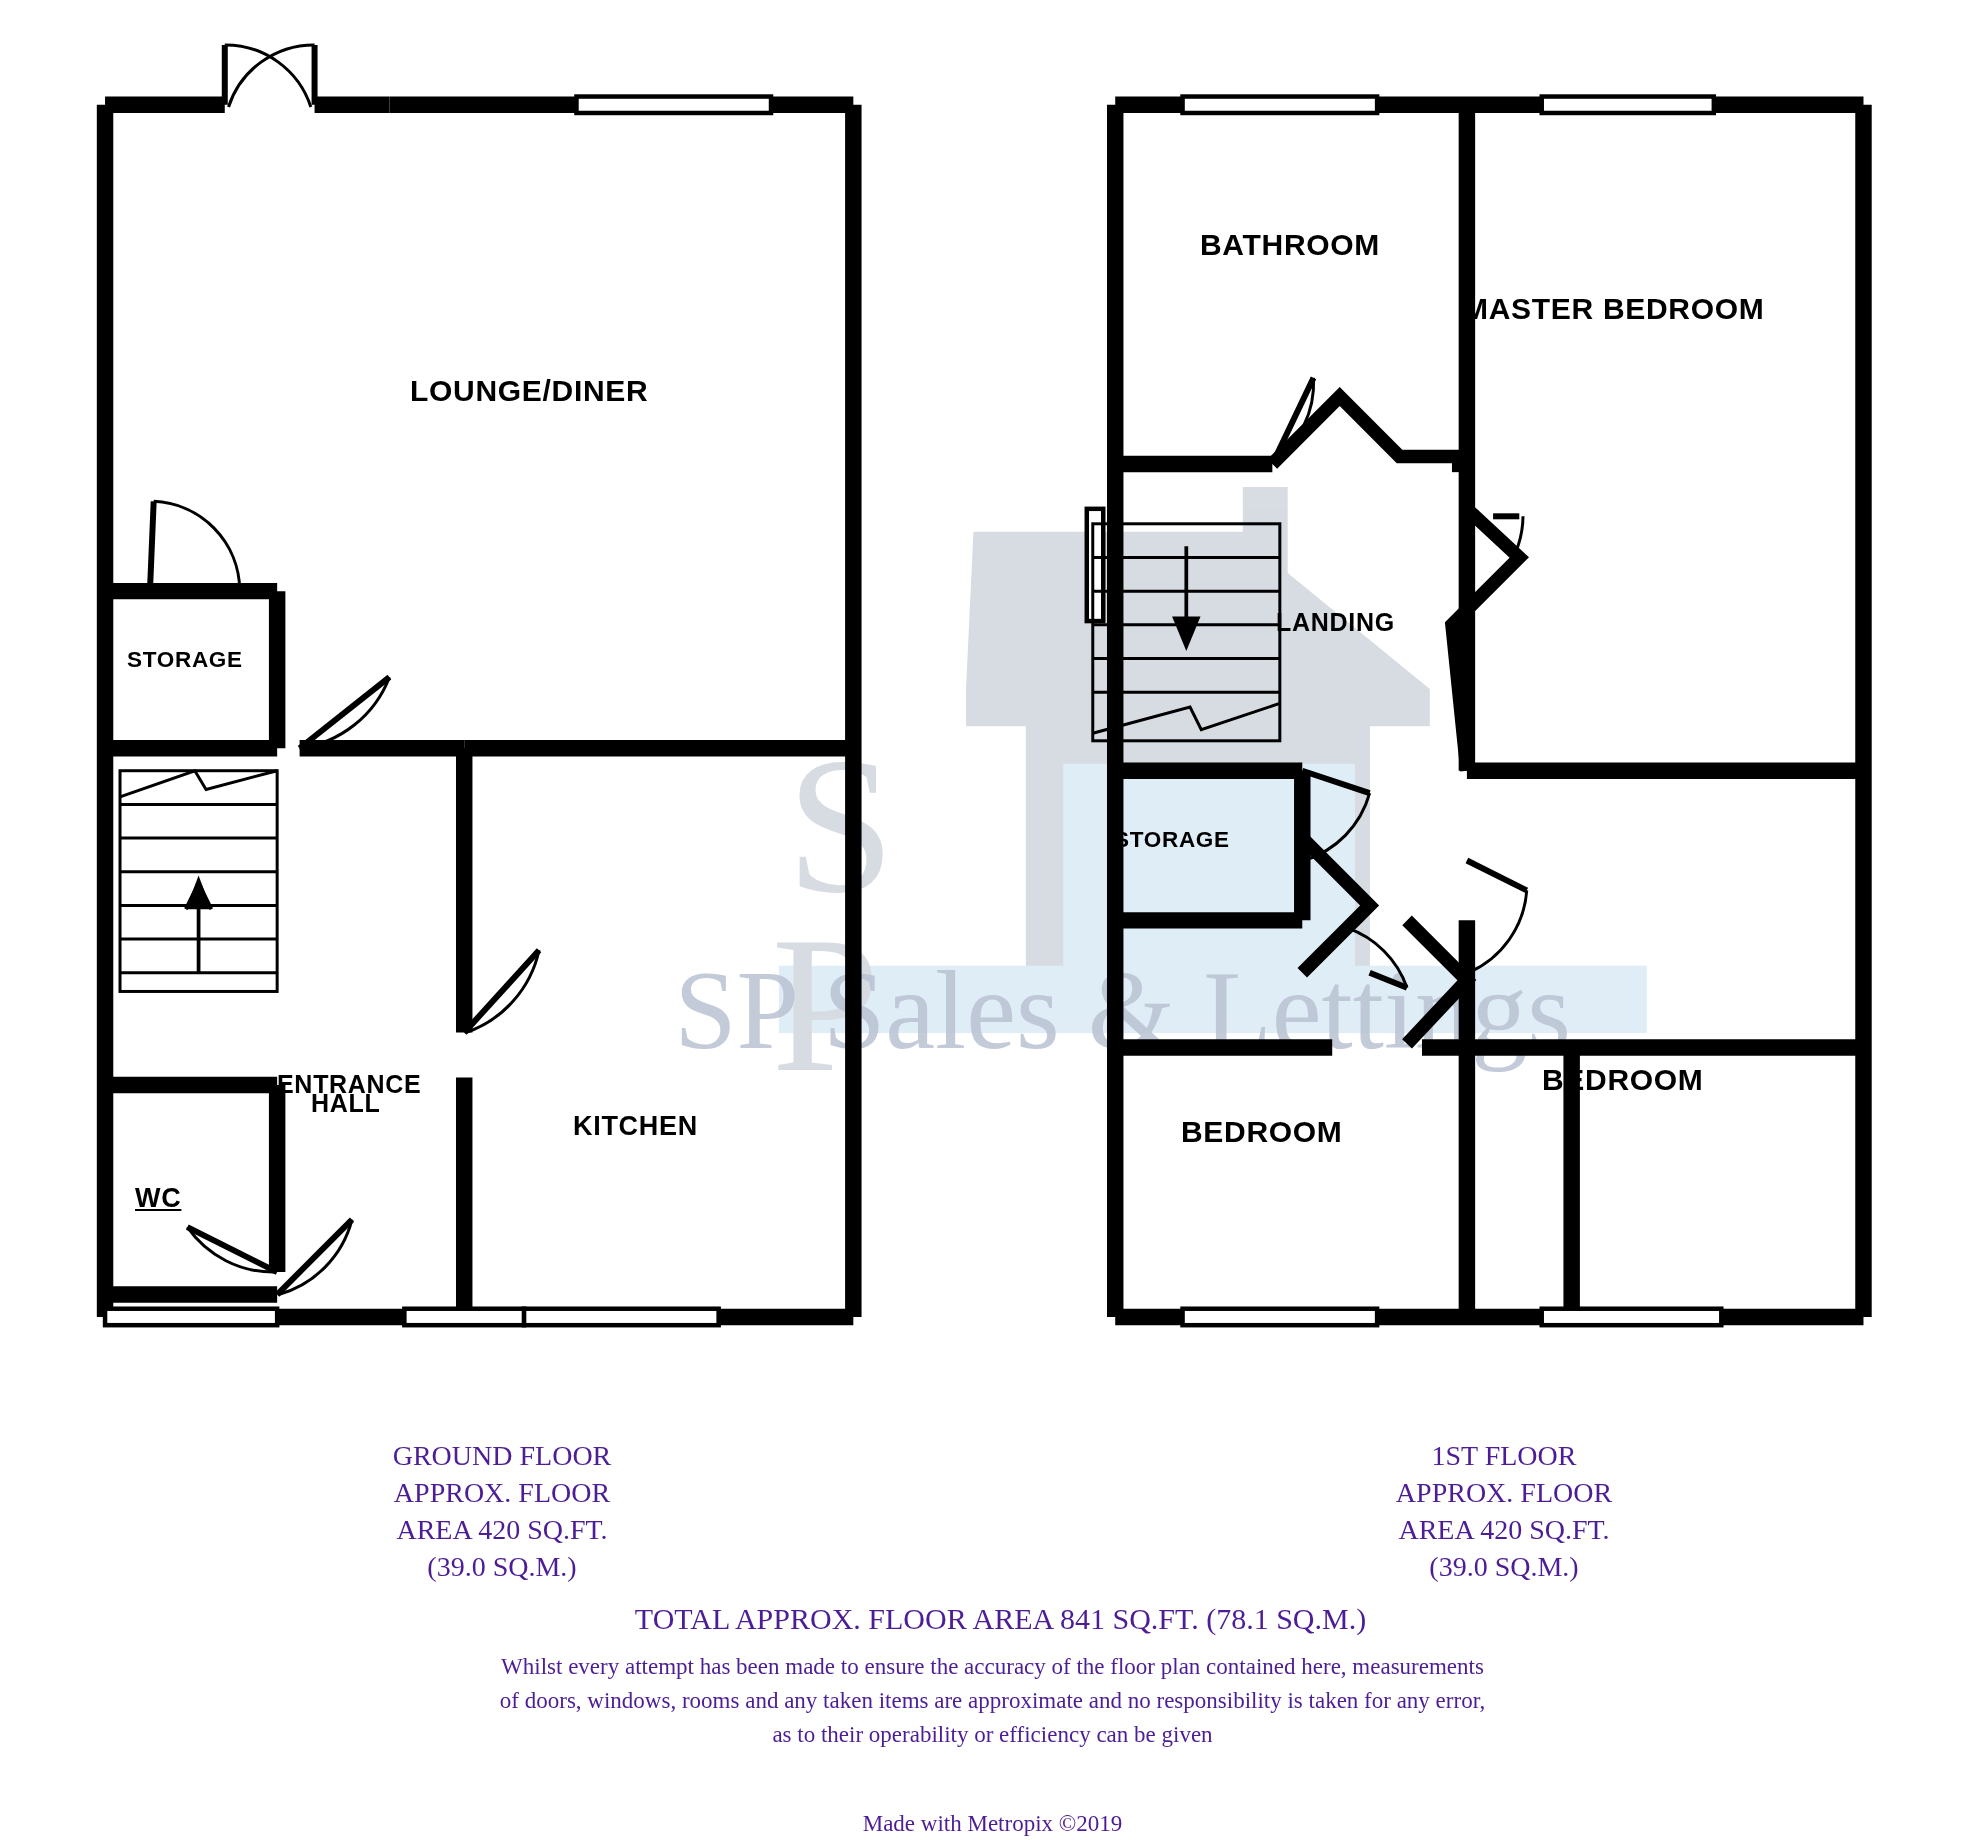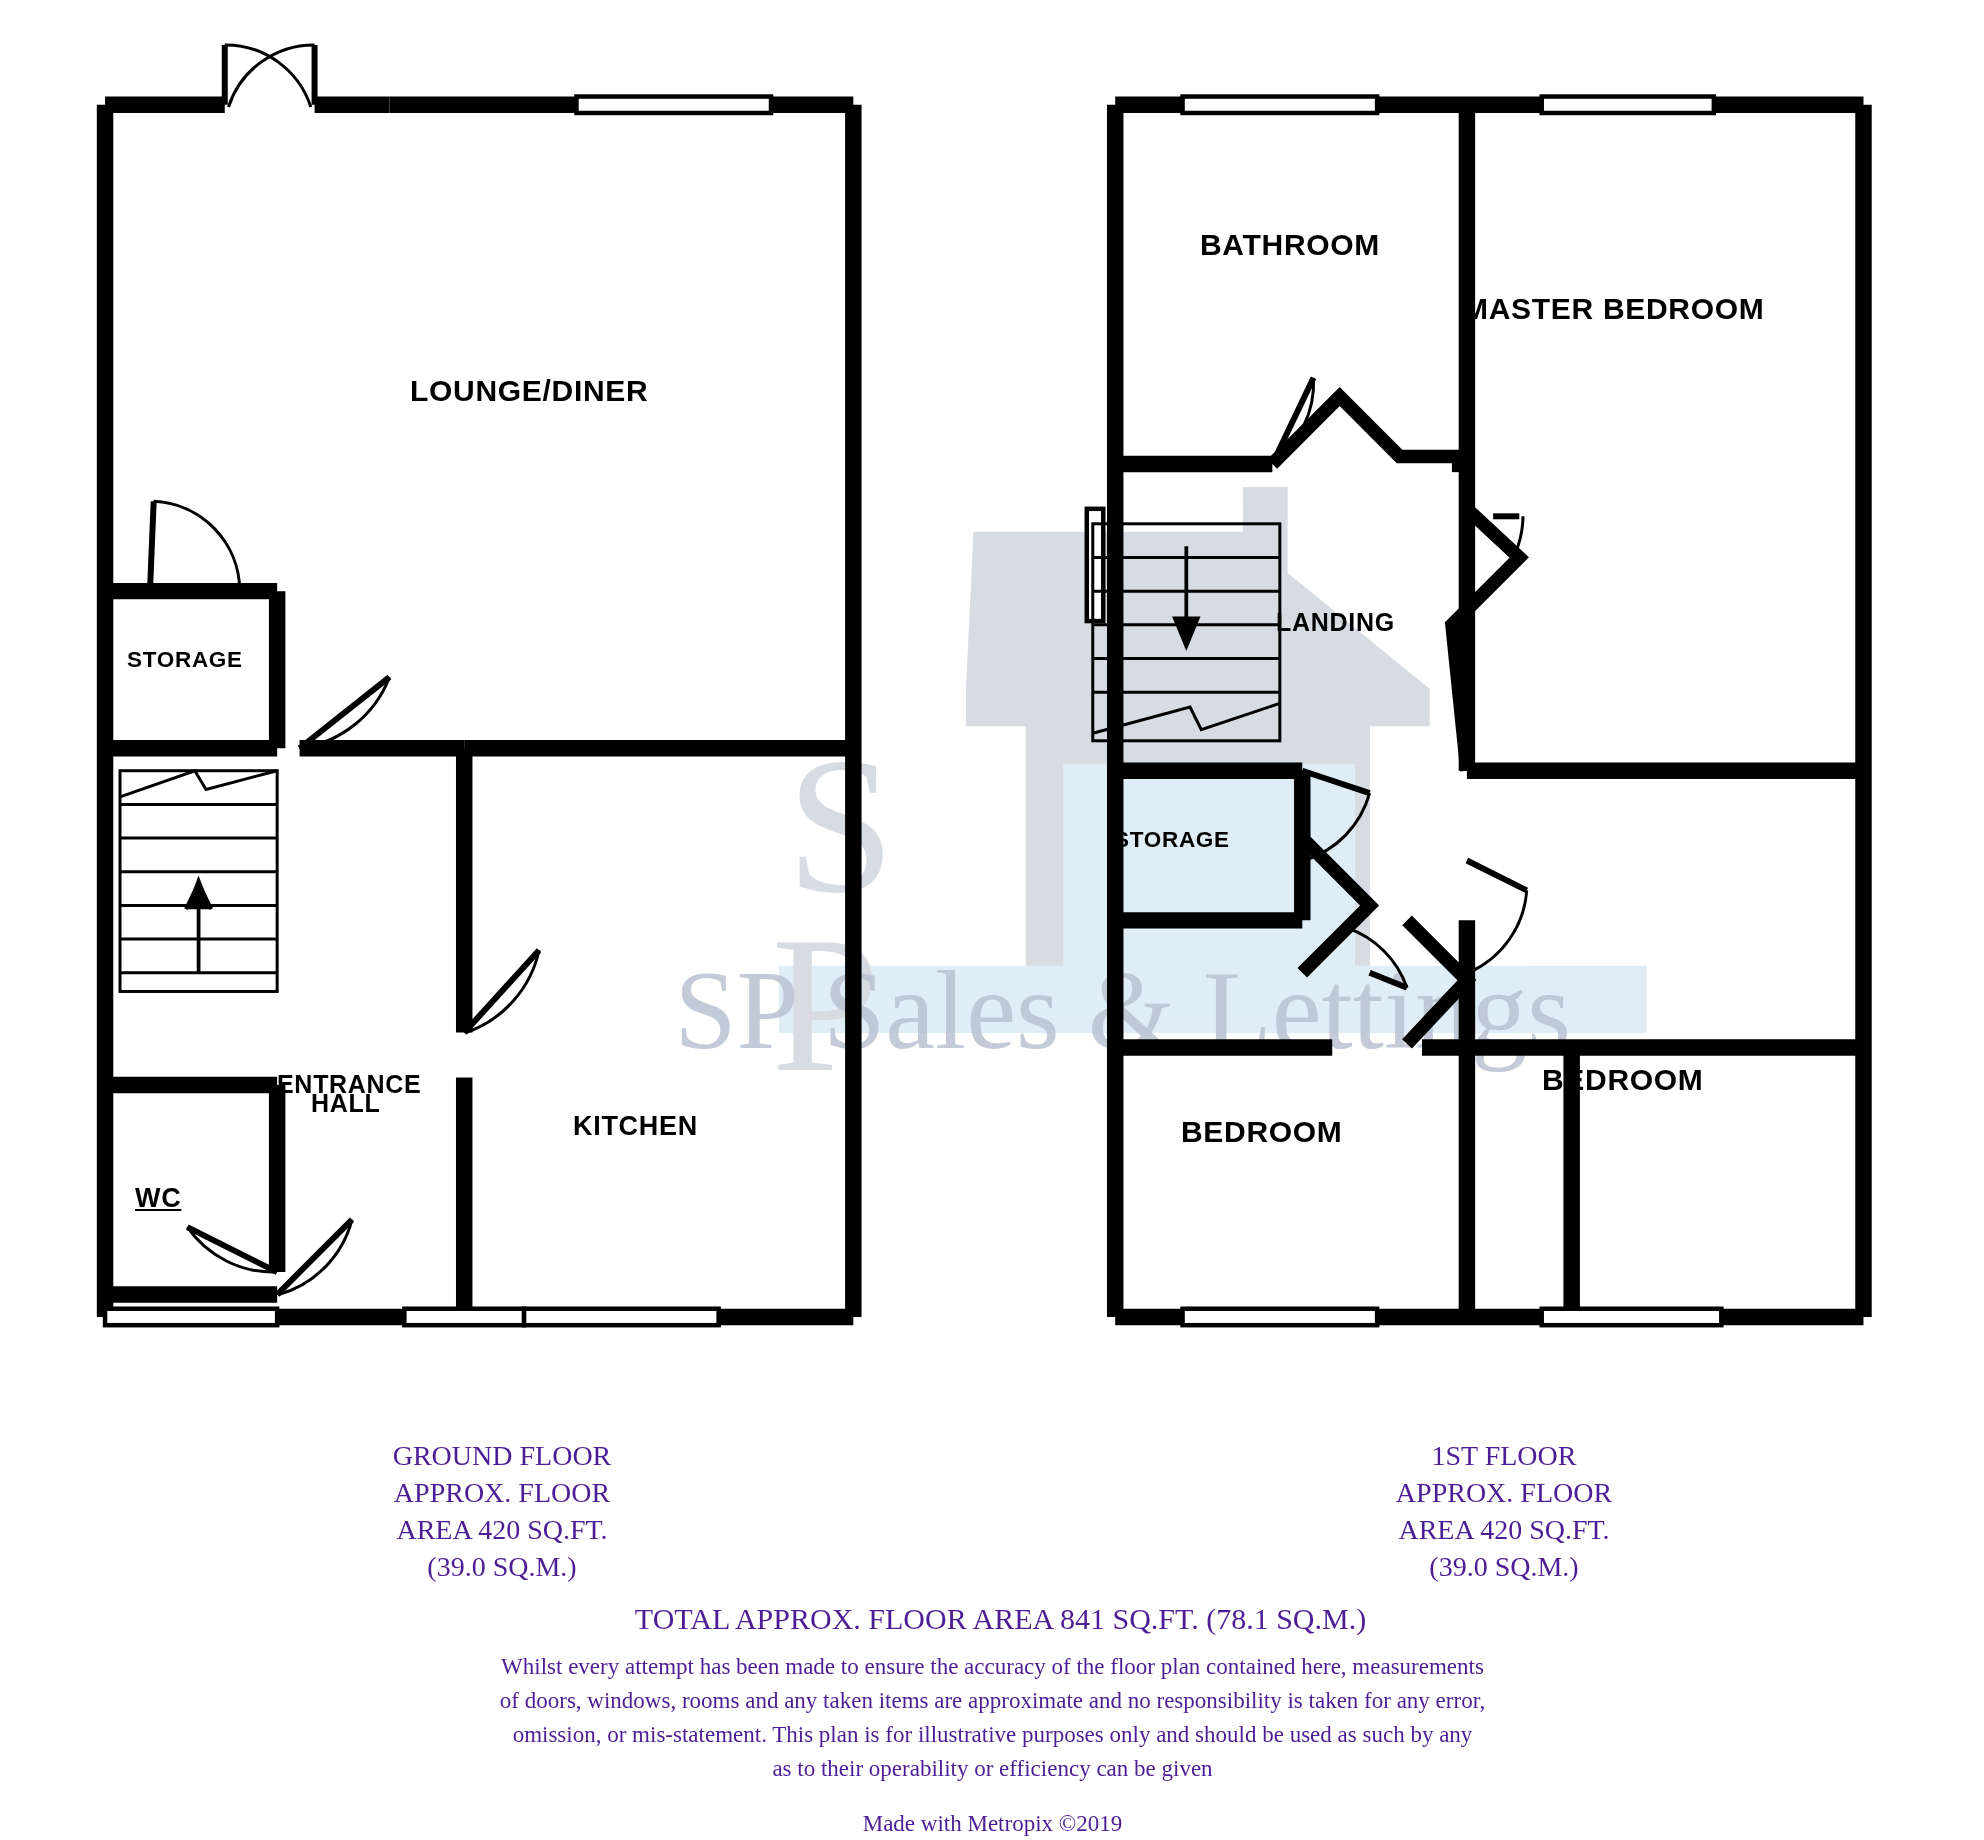--- a/index.html
+++ b/index.html
@@ -212,18 +212,17 @@
   <div>APPROX. FLOOR</div>
   <div>AREA 420 SQ.FT.</div>
   <div>(39.0 SQ.M.)</div>
 </div>
 
 <div class="caption cap-total" style="left:0px;top:1602px;width:1985px;">TOTAL APPROX. FLOOR AREA 841 SQ.FT. (78.1 SQ.M.)</div>
 
 <div class="caption cap-disc" style="left:0px;top:1650px;width:1985px;">
   <div>Whilst every attempt has been made to ensure the accuracy of the floor plan contained here, measurements</div>
   <div>of doors, windows, rooms and any taken items are approximate and no responsibility is taken for any error,</div>
-  <div>omission, or mis-statement. This plan is for illustrative purposes only and should be used as such by any</div>
   <div>as to their operability or efficiency can be given</div>
 </div>
 
 <div class="caption cap-made" style="left:0px;top:1811px;width:1985px;">Made with Metropix ©2019</div>
 
 
 </body></html>

